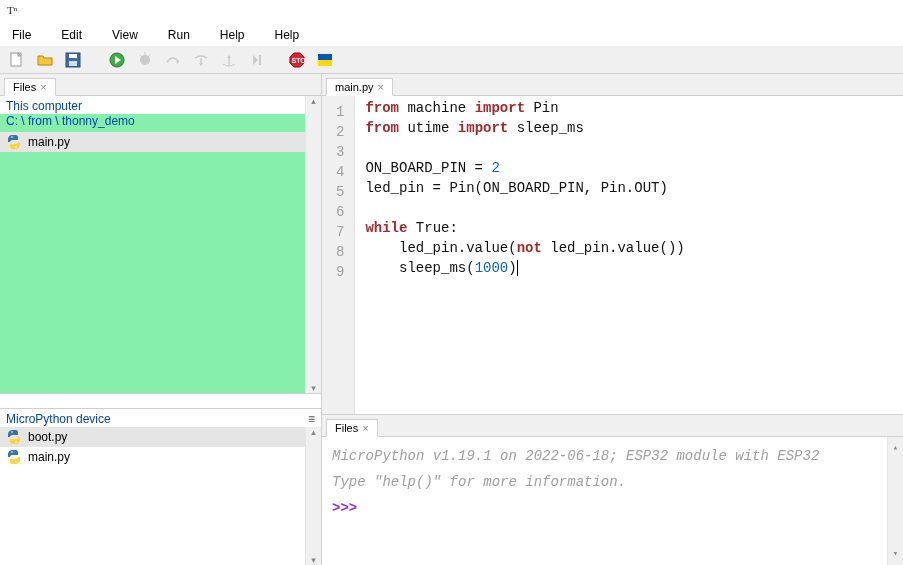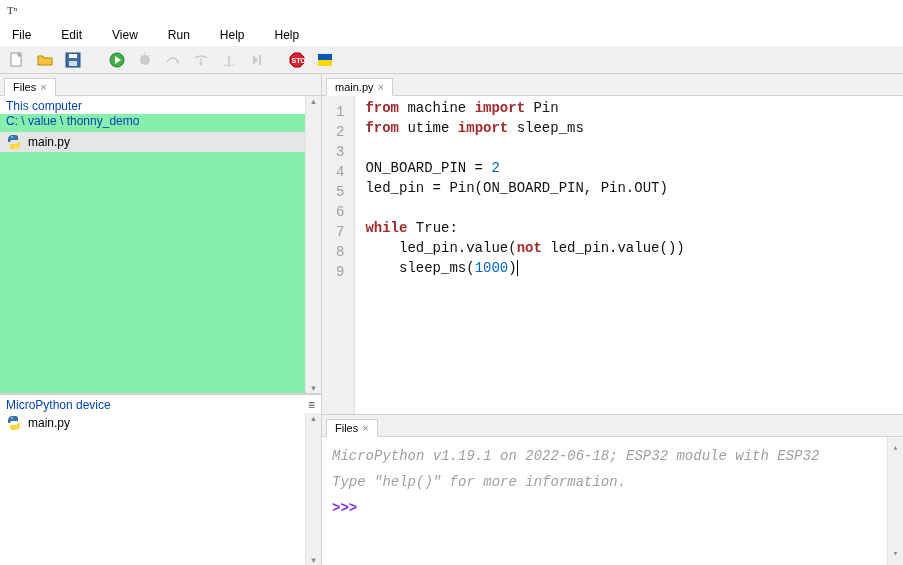--- a/index.html
+++ b/index.html
@@ -294,41 +294,50 @@
       <div class="panel-tabs">
         <div class="panel-tab">
           <span>Files</span>
           <span class="close-x">×</span>
         </div>
       </div>
       <div class="panel-body" style="position:relative">
         <div class="section-header with-menu">
           <span>This computer</span>
         </div>
-        <div class="breadcrumb" id="breadcrumb">C: \ value \ thonny_demo</div>
+        <div class="breadcrumb" id="breadcrumb">C: \ from \ thonny_demo</div>
         <div class="file-list" id="computer-files">
             <div class="file-row selected">
               <svg class="py-icon" viewBox="0 0 16 16">
                 <path d="M6 1h4c1 0 2 1 2 2v3H6c-1 0-2 1-2 2v0H2V5c0-2 2-4 4-4z" fill="#3774a7"></path>
                 <path d="M10 15H6c-1 0-2-1-2-2v-3h6c1 0 2-1 2-2v0h2v3c0 2-2 4-4 4z" fill="#ffd43b"></path>
                 <circle cx="6" cy="3" r="0.8" fill="#fff"></circle>
                 <circle cx="10" cy="13" r="0.8" fill="#fff"></circle>
               </svg>
               <span>main.py</span>
             </div>
           </div>
         <div class="vscroll"></div>
       </div>
     </div>
     <div class="device-panel">
-      <div class="section-header with-menu" style="border-top:1px solid #d0d0d0;">
+      <div class="section-header with-menu" style="border-top:1px solid #d0d0d0;margin-top:14px;">
         <span>MicroPython device</span>
       </div>
       <div class="panel-body" style="position:relative">
         <div class="file-list" id="device-files">
+            <div class="file-row selected">
+              <svg class="py-icon" viewBox="0 0 16 16">
+                <path d="M6 1h4c1 0 2 1 2 2v3H6c-1 0-2 1-2 2v0H2V5c0-2 2-4 4-4z" fill="#3774a7"></path>
+                <path d="M10 15H6c-1 0-2-1-2-2v-3h6c1 0 2-1 2-2v0h2v3c0 2-2 4-4 4z" fill="#ffd43b"></path>
+                <circle cx="6" cy="3" r="0.8" fill="#fff"></circle>
+                <circle cx="10" cy="13" r="0.8" fill="#fff"></circle>
+              </svg>
+              <span>boot.py</span>
+            </div>
             <div class="file-row">
               <svg class="py-icon" viewBox="0 0 16 16">
                 <path d="M6 1h4c1 0 2 1 2 2v3H6c-1 0-2 1-2 2v0H2V5c0-2 2-4 4-4z" fill="#3774a7"></path>
                 <path d="M10 15H6c-1 0-2-1-2-2v-3h6c1 0 2-1 2-2v0h2v3c0 2-2 4-4 4z" fill="#ffd43b"></path>
                 <circle cx="6" cy="3" r="0.8" fill="#fff"></circle>
                 <circle cx="10" cy="13" r="0.8" fill="#fff"></circle>
               </svg>
               <span>main.py</span>
             </div>
           </div>

